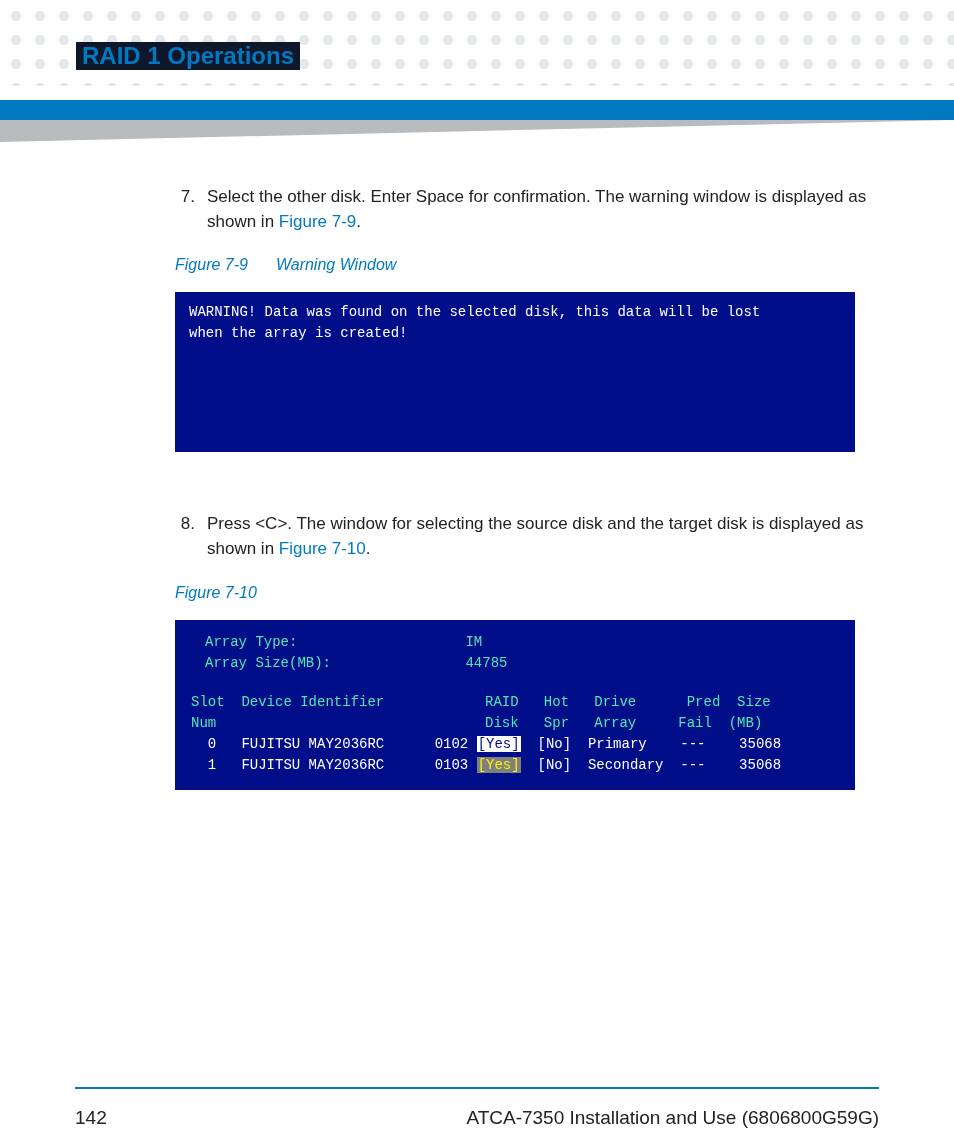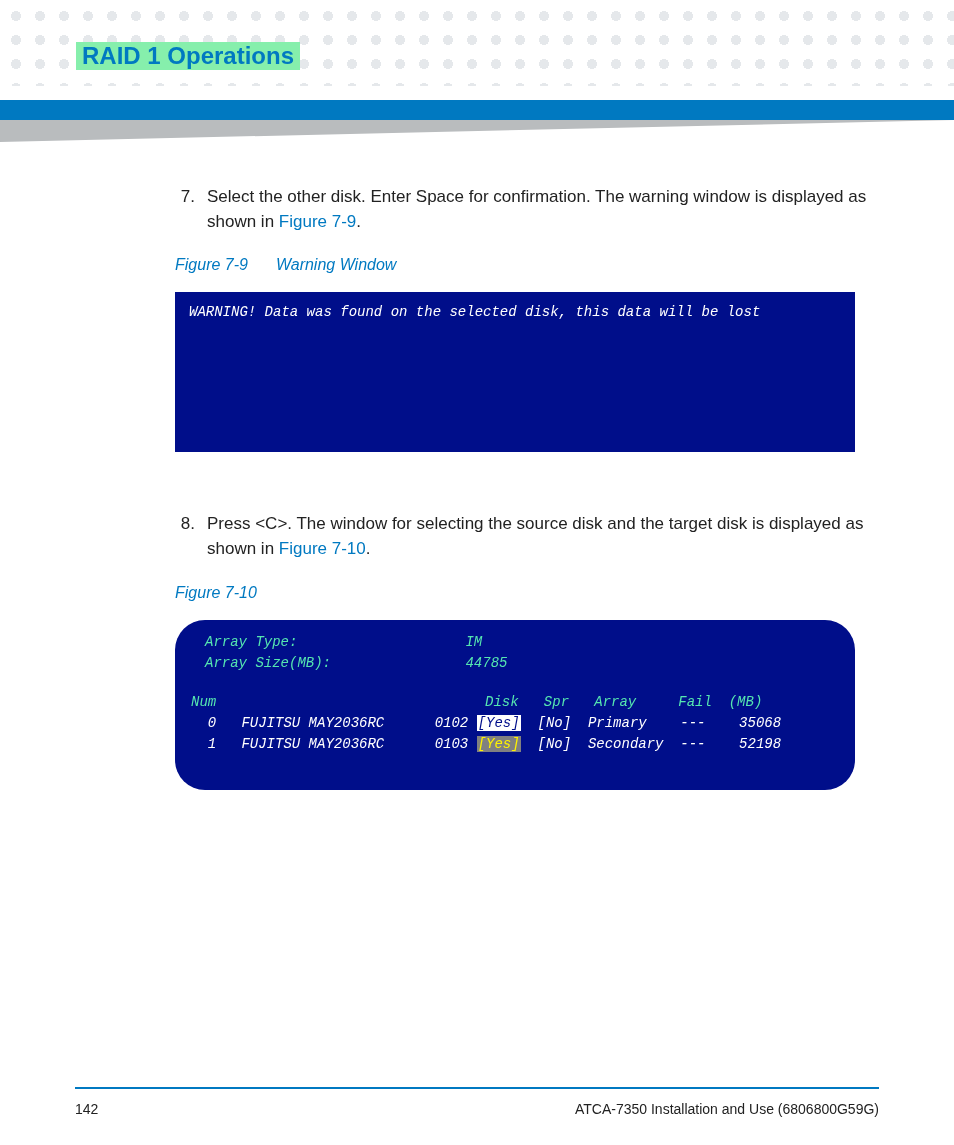--- a/index.html
+++ b/index.html
@@ -20,21 +20,21 @@
     background-position: 4px 4px;
     opacity: 0.55;
   }
   .page-title {
     position: absolute;
     top: 42px;
     left: 76px;
     font-size: 24px;
     font-weight: 700;
     color: #0079c1;
-    background: #86efac;
+    background: #0f172a;
     padding: 0 6px;
     z-index: 2;
   }
   .blue-bar {
     position: absolute;
     top: 100px;
     left: 0;
     right: 0;
     height: 20px;
     background: #0079c1;
@@ -74,44 +74,43 @@
   }
   .terminal {
     background: #000e8a;
     color: #fff;
     font-family: "Courier New", monospace;
     font-size: 14px;
     padding: 10px 14px;
     line-height: 1.5;
     width: 680px;
     margin-bottom: 60px;
-    font-style: italic;
   }
   .terminal.t1 { height: 160px; }
-  .terminal.t2 { height: 170px; padding: 12px 16px; border-radius: 30px; }
+  .terminal.t2 { height: 170px; padding: 12px 16px; }
   .term2-header { color: #55e6b0; margin: 0 0 18px 14px; }
   .term2-cols { color: #55e6b0; white-space: pre; }
   .term2-row { color: #fff; white-space: pre; }
   .hl1 { background: #fff; color: #000e8a; padding: 0 1px; }
   .hl2 { background: #808080; color: #fff200; padding: 0 1px; }
   .footer-line {
     position: absolute;
     bottom: 56px;
     left: 75px;
     right: 75px;
     border-top: 2px solid #0079c1;
   }
   .footer {
     position: absolute;
-    bottom: 28px;
+    bottom: 16px;
     left: 75px;
     right: 75px;
     display: flex;
     justify-content: space-between;
-    font-size: 14px;
+    font-size: 19px;
     color: #222;
     margin-top: 20px;
   }
   .footer .doc { }
 </style>
 </head>
 <body>
 
 <div class="dots-bg"></div>
 <div class="page-title">RAID 1 Operations</div>
@@ -127,42 +126,44 @@
     </div>
   </div>
 
   <div class="figure-caption">
     <span>Figure 7-9</span>
     <span>Warning Window</span>
   </div>
 
   <div class="terminal t1">
     <div>WARNING! Data was found on the selected disk, this data will be lost</div>
+    <div>when the array is created!</div>
     <div style="height:14px"></div>
   </div>
 
   <div class="step">
     <div class="num">8.</div>
     <div>
       <span>Press &lt;C&gt;. The window for selecting the source disk and the target disk is displayed as shown in </span><span class="link">Figure 7-10</span><span>.</span>
     </div>
   </div>
 
   <div class="figure-caption">
     <span>Figure 7-10</span>
   </div>
 
   <div class="terminal t2">
     <div class="term2-header">
       <div style="white-space:pre">Array Type:                    IM</div>
       <div style="white-space:pre">Array Size(MB):                44785</div>
     </div>
+    <div class="term2-cols">Slot  Device Identifier            RAID   Hot   Drive      Pred  Size</div>
     <div class="term2-cols">Num                                Disk   Spr   Array     Fail  (MB)</div>
     <div class="term2-row"><span>  0   FUJITSU MAY2036RC      0102 </span><span class="hl1">[Yes]</span><span>  [No]  Primary    ---    35068</span></div>
-    <div class="term2-row"><span>  1   FUJITSU MAY2036RC      0103 </span><span class="hl2">[Yes]</span><span>  [No]  Secondary  ---    52198</span></div>
+    <div class="term2-row"><span>  1   FUJITSU MAY2036RC      0103 </span><span class="hl2">[Yes]</span><span>  [No]  Secondary  ---    35068</span></div>
   </div>
 
 </div>
 
 <div class="footer-line"></div>
 <div class="footer">
   <span>142</span>
   <span class="doc">ATCA-7350 Installation and Use (6806800G59G)</span>
 </div>
 

